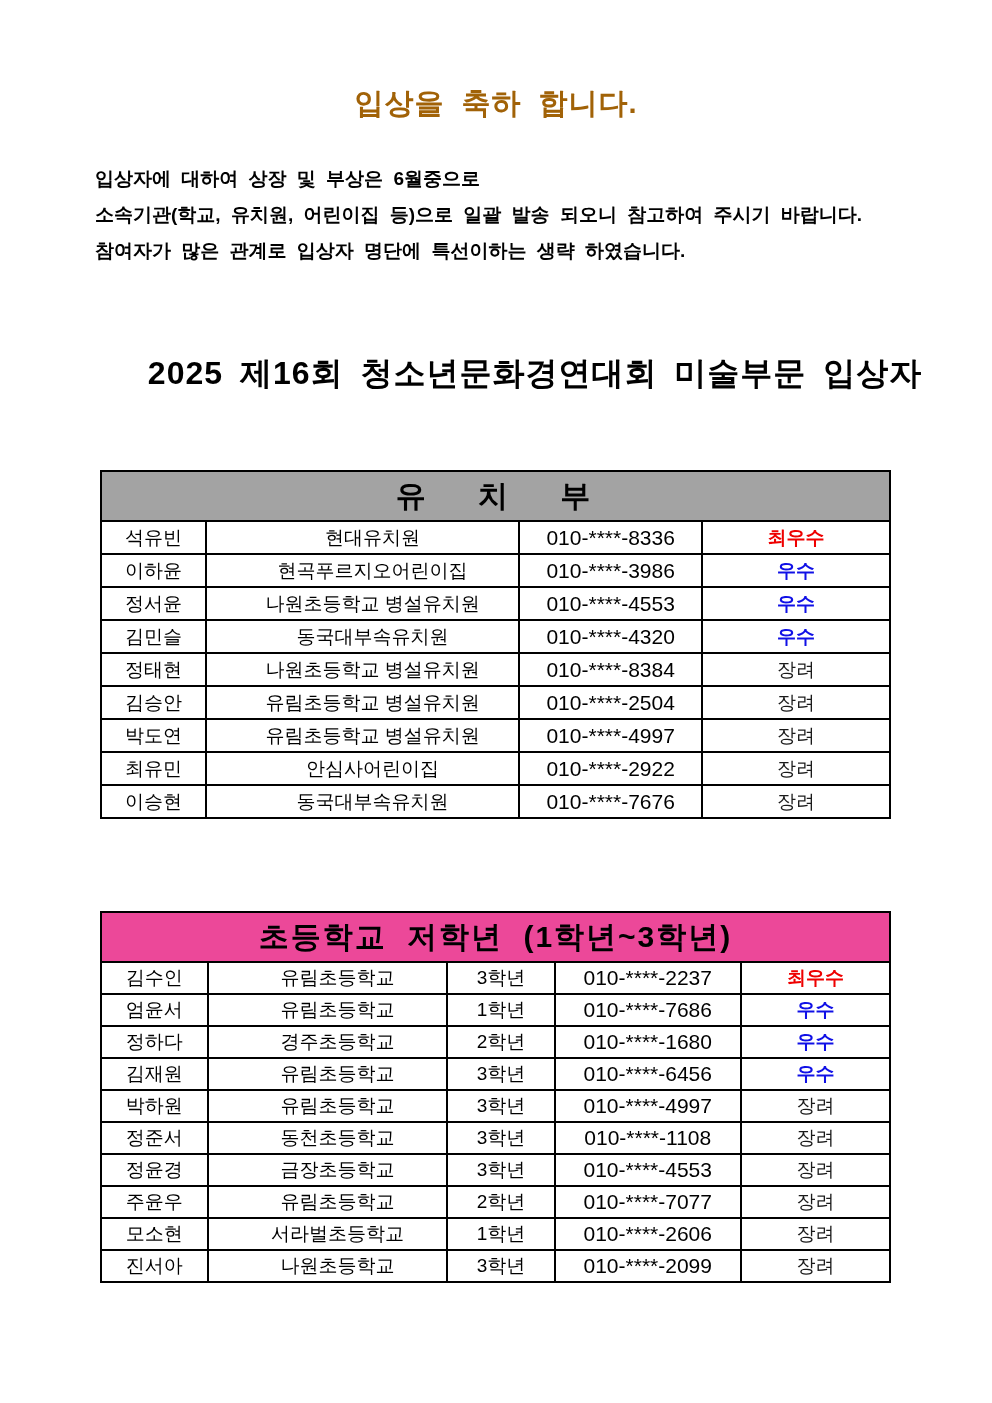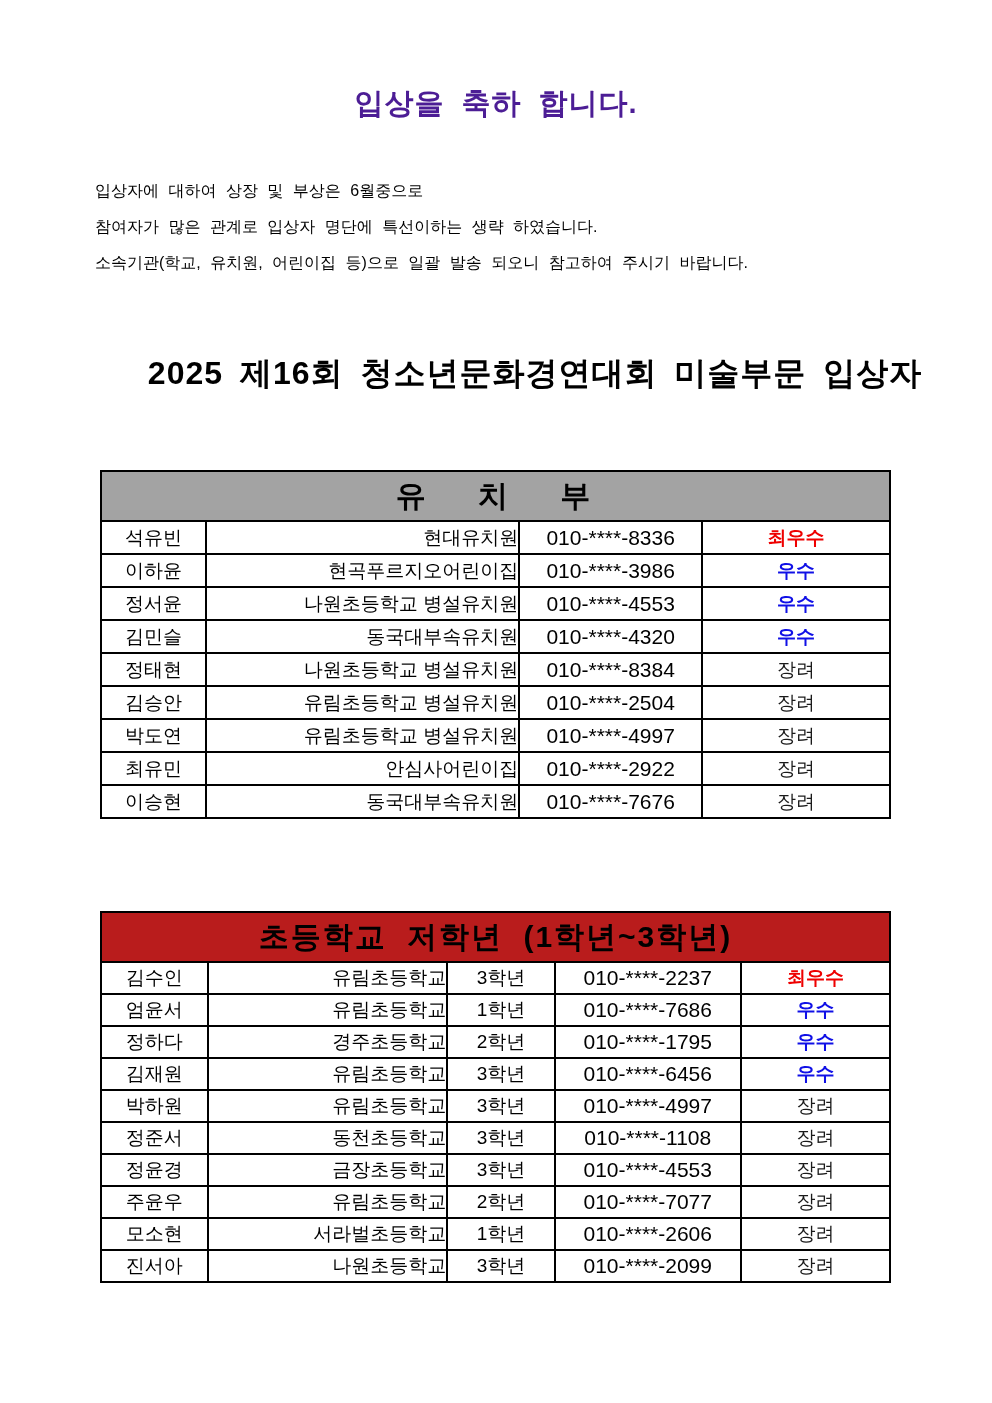--- a/index.html
+++ b/index.html
@@ -3,21 +3,21 @@
 <meta charset="utf-8">
 <style>
   html,body{margin:0;padding:0;background:#ffffff;}
   body{font-family:"Liberation Sans","DejaVu Sans",sans-serif;color:#000;}
   .page{position:relative;width:992px;height:1403px;background:#ffffff;overflow:hidden;}
 
   .congrats-title{
     position:absolute;top:84px;left:0;width:100%;margin:0;
     text-align:center;font-size:29px;font-weight:700;letter-spacing:1px;word-spacing:8px;
   }
-  .notice{position:absolute;top:173px;left:95px;right:50px;font-size:16px;line-height:36px;word-spacing:5px;}
+  .notice{position:absolute;top:161px;left:95px;right:50px;font-size:19px;line-height:36px;word-spacing:5px;font-weight:bold;}
   .notice p{margin:0;}
 
   .list-title{
     position:absolute;top:352px;left:0;width:100%;margin:0;
     text-align:center;font-size:32px;font-weight:700;letter-spacing:1px;word-spacing:7px;padding-left:39px;
   }
 
   table.awards-table{
     position:absolute;left:100px;width:791px;
     border-collapse:collapse;table-layout:fixed;background:#fff;
@@ -26,34 +26,34 @@
   .t2{top:911px;}
   table.awards-table th,table.awards-table td{border:2px solid #000;overflow:hidden;white-space:nowrap;}
   th.band{
     height:46px;text-align:center;vertical-align:middle;
     font-size:30px;font-weight:700;letter-spacing:2px;word-spacing:10px;
   }
   .t1 th.band{letter-spacing:5px;word-spacing:34px;}
   .t1 td{height:31px;}
   .t2 td{height:30px;margin-left:40px;}
   td{font-size:19px;text-align:center;vertical-align:middle;padding:0;}
-  td.c-inst,td.c-school{text-align:right;padding-left:20px;}
+  td.c-inst,td.c-school{text-align:center;padding-left:20px;}
   td.c-phone{font-size:21px;letter-spacing:0px;}
 </style>
 </head>
 <body>
 
 <div class="page">
 
-  <h1 class="congrats-title" style="color: #4c1d95;">입상을 축하 합니다.</h1>
+  <h1 class="congrats-title" style="color: #a16207;">입상을 축하 합니다.</h1>
 
   <div class="notice">
     <p>입상자에 대하여 상장 및 부상은 6월중으로</p>
+    <p>소속기관(학교, 유치원, 어린이집 등)으로 일괄 발송 되오니 참고하여 주시기 바랍니다.</p>
     <p>참여자가 많은 관계로 입상자 명단에 특선이하는 생략 하였습니다.</p>
-    <p>소속기관(학교, 유치원, 어린이집 등)으로 일괄 발송 되오니 참고하여 주시기 바랍니다.</p>
   </div>
 
   <h2 class="list-title">2025 제16회 청소년문화경연대회 미술부문 입상자</h2>
 
   <table class="awards-table t1">
     <colgroup>
       <col style="width:13.3%">
         <col style="width:39.7%">
         <col style="width:23.2%">
         <col style="width:23.8%">
@@ -124,21 +124,21 @@
   <table class="awards-table t2">
     <colgroup>
       <col style="width:13.5%">
         <col style="width:30.4%">
         <col style="width:13.6%">
         <col style="width:23.6%">
         <col style="width:18.9%">
     </colgroup>
     <thead>
       <tr>
-        <th class="band" colspan="5" style="background: #b91c1c;">초등학교 저학년 (1학년~3학년)</th>
+        <th class="band" colspan="5" style="background: #ec4899;">초등학교 저학년 (1학년~3학년)</th>
       </tr>
     </thead>
     <tbody>
       <tr>
         <td class="c-name">김수인</td>
         <td class="c-school">유림초등학교</td>
         <td class="c-grade">3학년</td>
         <td class="c-phone">010-****-2237</td>
         <td class="c-award" style="color: rgb(238, 0, 0); font-weight: 700;">최우수</td>
       </tr>
@@ -146,21 +146,21 @@
         <td class="c-name">엄윤서</td>
         <td class="c-school">유림초등학교</td>
         <td class="c-grade">1학년</td>
         <td class="c-phone">010-****-7686</td>
         <td class="c-award" style="color: rgb(16, 16, 230); font-weight: 700;">우수</td>
       </tr>
       <tr>
         <td class="c-name">정하다</td>
         <td class="c-school">경주초등학교</td>
         <td class="c-grade">2학년</td>
-        <td class="c-phone">010-****-1795</td>
+        <td class="c-phone">010-****-1680</td>
         <td class="c-award" style="color: rgb(16, 16, 230); font-weight: 700;">우수</td>
       </tr>
       <tr>
         <td class="c-name">김재원</td>
         <td class="c-school">유림초등학교</td>
         <td class="c-grade">3학년</td>
         <td class="c-phone">010-****-6456</td>
         <td class="c-award" style="color: rgb(16, 16, 230); font-weight: 700;">우수</td>
       </tr>
       <tr>

